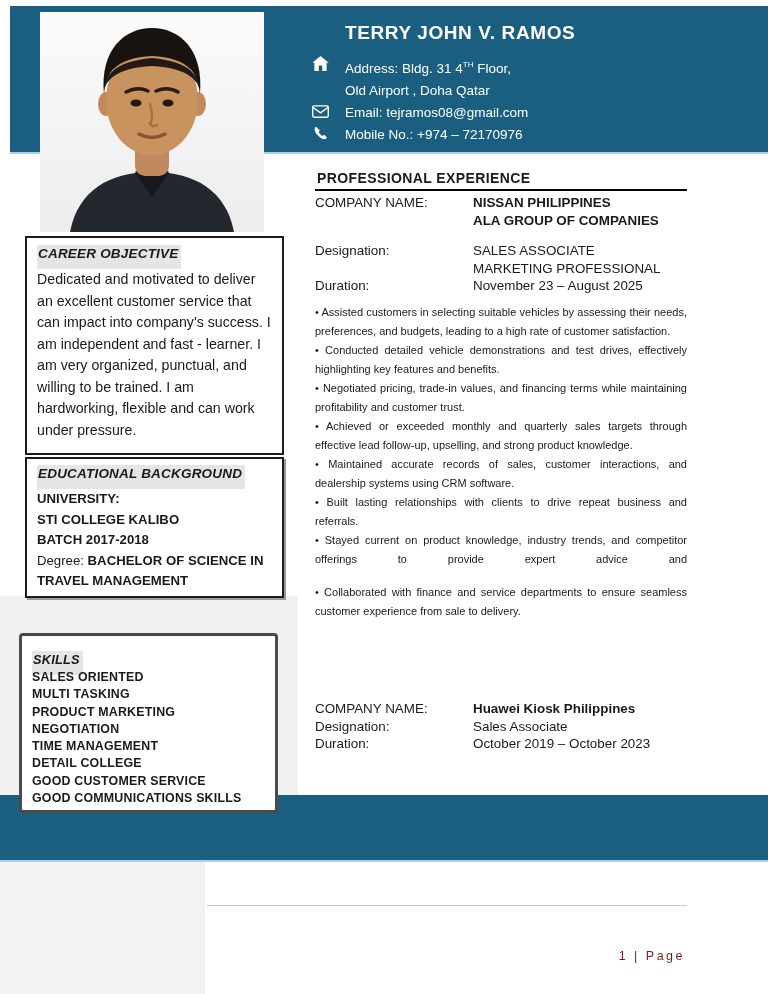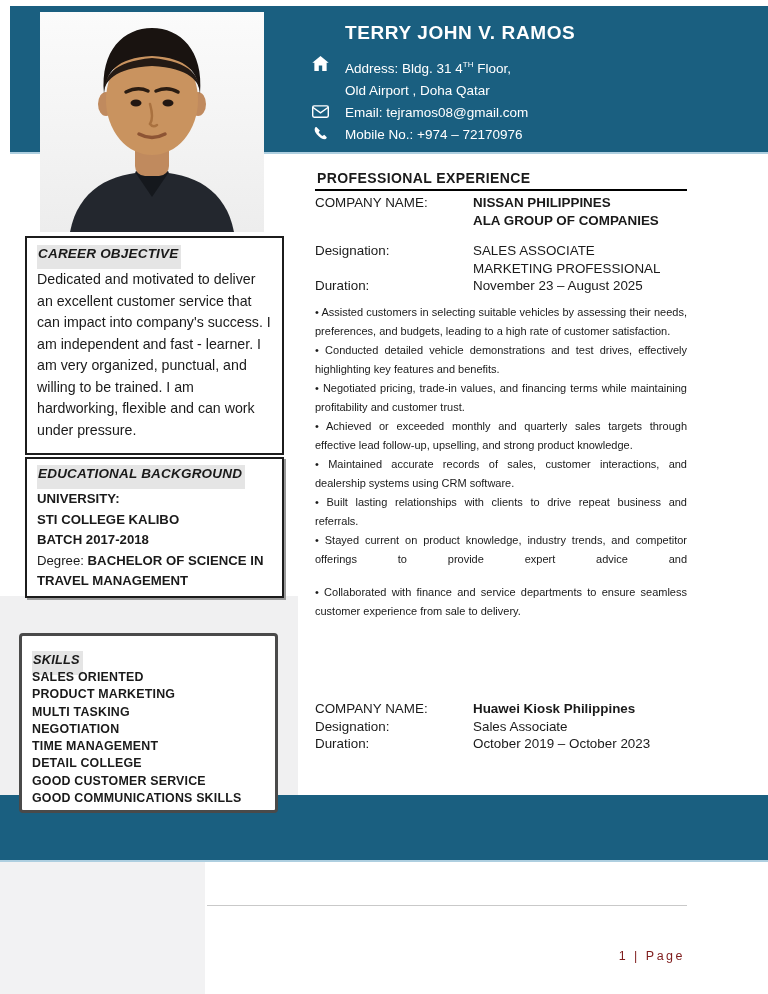--- a/index.html
+++ b/index.html
@@ -148,22 +148,22 @@
     <div class="edu-line">UNIVERSITY:</div>
     <div class="edu-line">STI COLLEGE KALIBO</div>
     <div class="edu-line">BATCH 2017-2018</div>
     <div class="edu-line"><span class="edu-degree-label">Degree: </span><span>BACHELOR OF SCIENCE IN TRAVEL MANAGEMENT</span></div>
   </div>
 
   <div class="box skills-box">
     <h3><span class="hl">SKILLS</span></h3>
     <div class="skills-list">
         <div class="skill-item">SALES ORIENTED</div>
+        <div class="skill-item">MULTI TASKING</div>
         <div class="skill-item">PRODUCT MARKETING</div>
-        <div class="skill-item">MULTI TASKING</div>
         <div class="skill-item">NEGOTIATION</div>
         <div class="skill-item">TIME MANAGEMENT</div>
         <div class="skill-item">DETAIL COLLEGE</div>
         <div class="skill-item">GOOD CUSTOMER SERVICE</div>
         <div class="skill-item">GOOD COMMUNICATIONS SKILLS</div>
       </div>
   </div>
 
   <div class="exp">
     <div class="exp-title">PROFESSIONAL EXPERIENCE</div>

